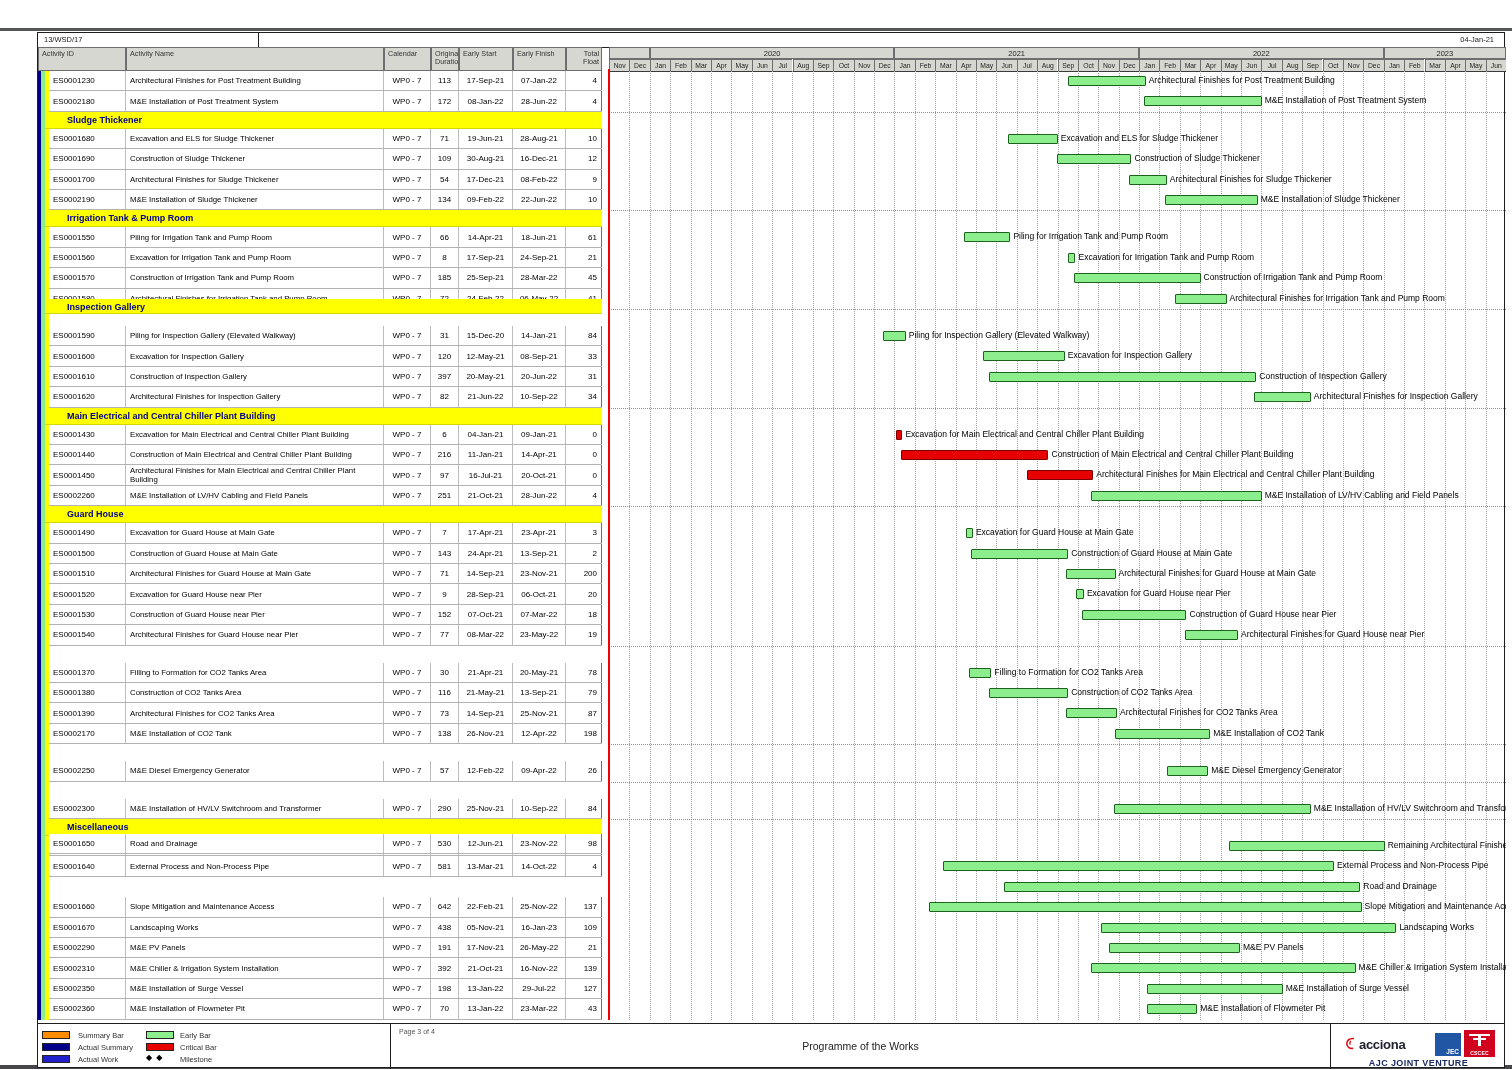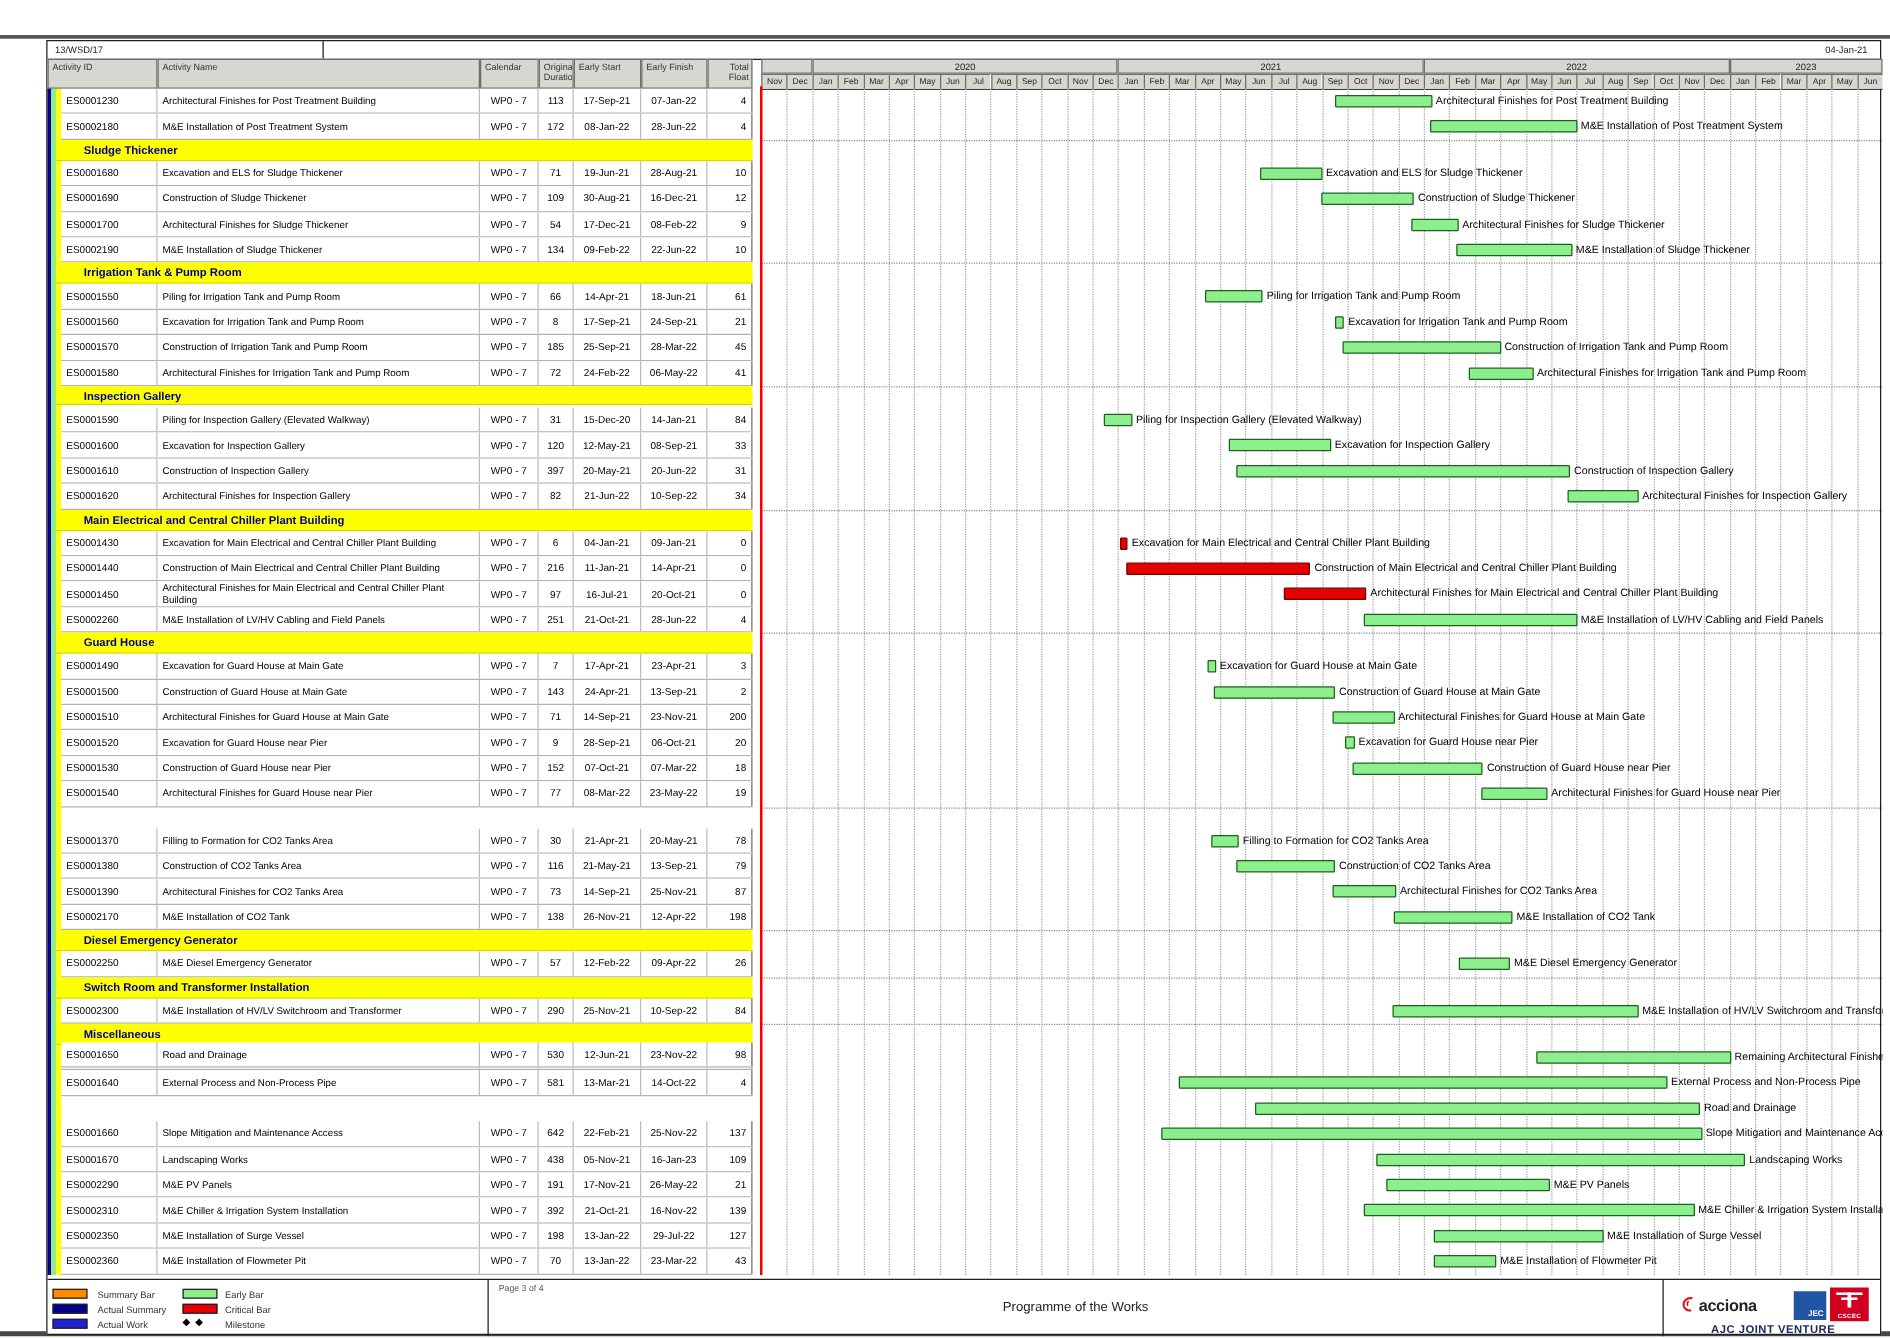--- a/index.html
+++ b/index.html
@@ -240,21 +240,21 @@
         </div>
         <div class="arow" style="top:217.6px;height:20.4px">
           <div class="cell c-id">ES0001580</div>
           <div class="cell c-name">Architectural Finishes for Irrigation Tank and Pump Room</div>
           <div class="cell c-cal">WP0 - 7</div>
           <div class="cell c-dur">72</div>
           <div class="cell c-st">24-Feb-22</div>
           <div class="cell c-fi">06-May-22</div>
           <div class="cell c-fl">41</div>
         </div>
-        <div class="grow" style="top:238.0px;height:15px">
+        <div class="grow" style="top:228px;height:15px">
           <span class="glab">Inspection Gallery</span>
         </div>
         <div class="arow" style="top:255.0px;height:20.4px">
           <div class="cell c-id">ES0001590</div>
           <div class="cell c-name">Piling for Inspection Gallery (Elevated Walkway)</div>
           <div class="cell c-cal">WP0 - 7</div>
           <div class="cell c-dur">31</div>
           <div class="cell c-st">15-Dec-20</div>
           <div class="cell c-fi">14-Jan-21</div>
           <div class="cell c-fl">84</div>
@@ -411,34 +411,28 @@
         </div>
         <div class="arow" style="top:652.8px;height:20.4px">
           <div class="cell c-id">ES0002170</div>
           <div class="cell c-name">M&amp;E Installation of CO2 Tank</div>
           <div class="cell c-cal">WP0 - 7</div>
           <div class="cell c-dur">138</div>
           <div class="cell c-st">26-Nov-21</div>
           <div class="cell c-fi">12-Apr-22</div>
           <div class="cell c-fl">198</div>
         </div>
-        <div class="grow" style="top:673.2px;height:17px">
-          <span class="glab">Diesel Emergency Generator</span>
-        </div>
         <div class="arow" style="top:690.2px;height:20.4px">
           <div class="cell c-id">ES0002250</div>
           <div class="cell c-name">M&amp;E Diesel Emergency Generator</div>
           <div class="cell c-cal">WP0 - 7</div>
           <div class="cell c-dur">57</div>
           <div class="cell c-st">12-Feb-22</div>
           <div class="cell c-fi">09-Apr-22</div>
           <div class="cell c-fl">26</div>
-        </div>
-        <div class="grow" style="top:710.6px;height:17px">
-          <span class="glab">Switch Room and Transformer Installation</span>
         </div>
         <div class="arow" style="top:727.6px;height:20.4px">
           <div class="cell c-id">ES0002300</div>
           <div class="cell c-name">M&amp;E Installation of HV/LV Switchroom and Transformer</div>
           <div class="cell c-cal">WP0 - 7</div>
           <div class="cell c-dur">290</div>
           <div class="cell c-st">25-Nov-21</div>
           <div class="cell c-fi">10-Sep-22</div>
           <div class="cell c-fl">84</div>
         </div>

